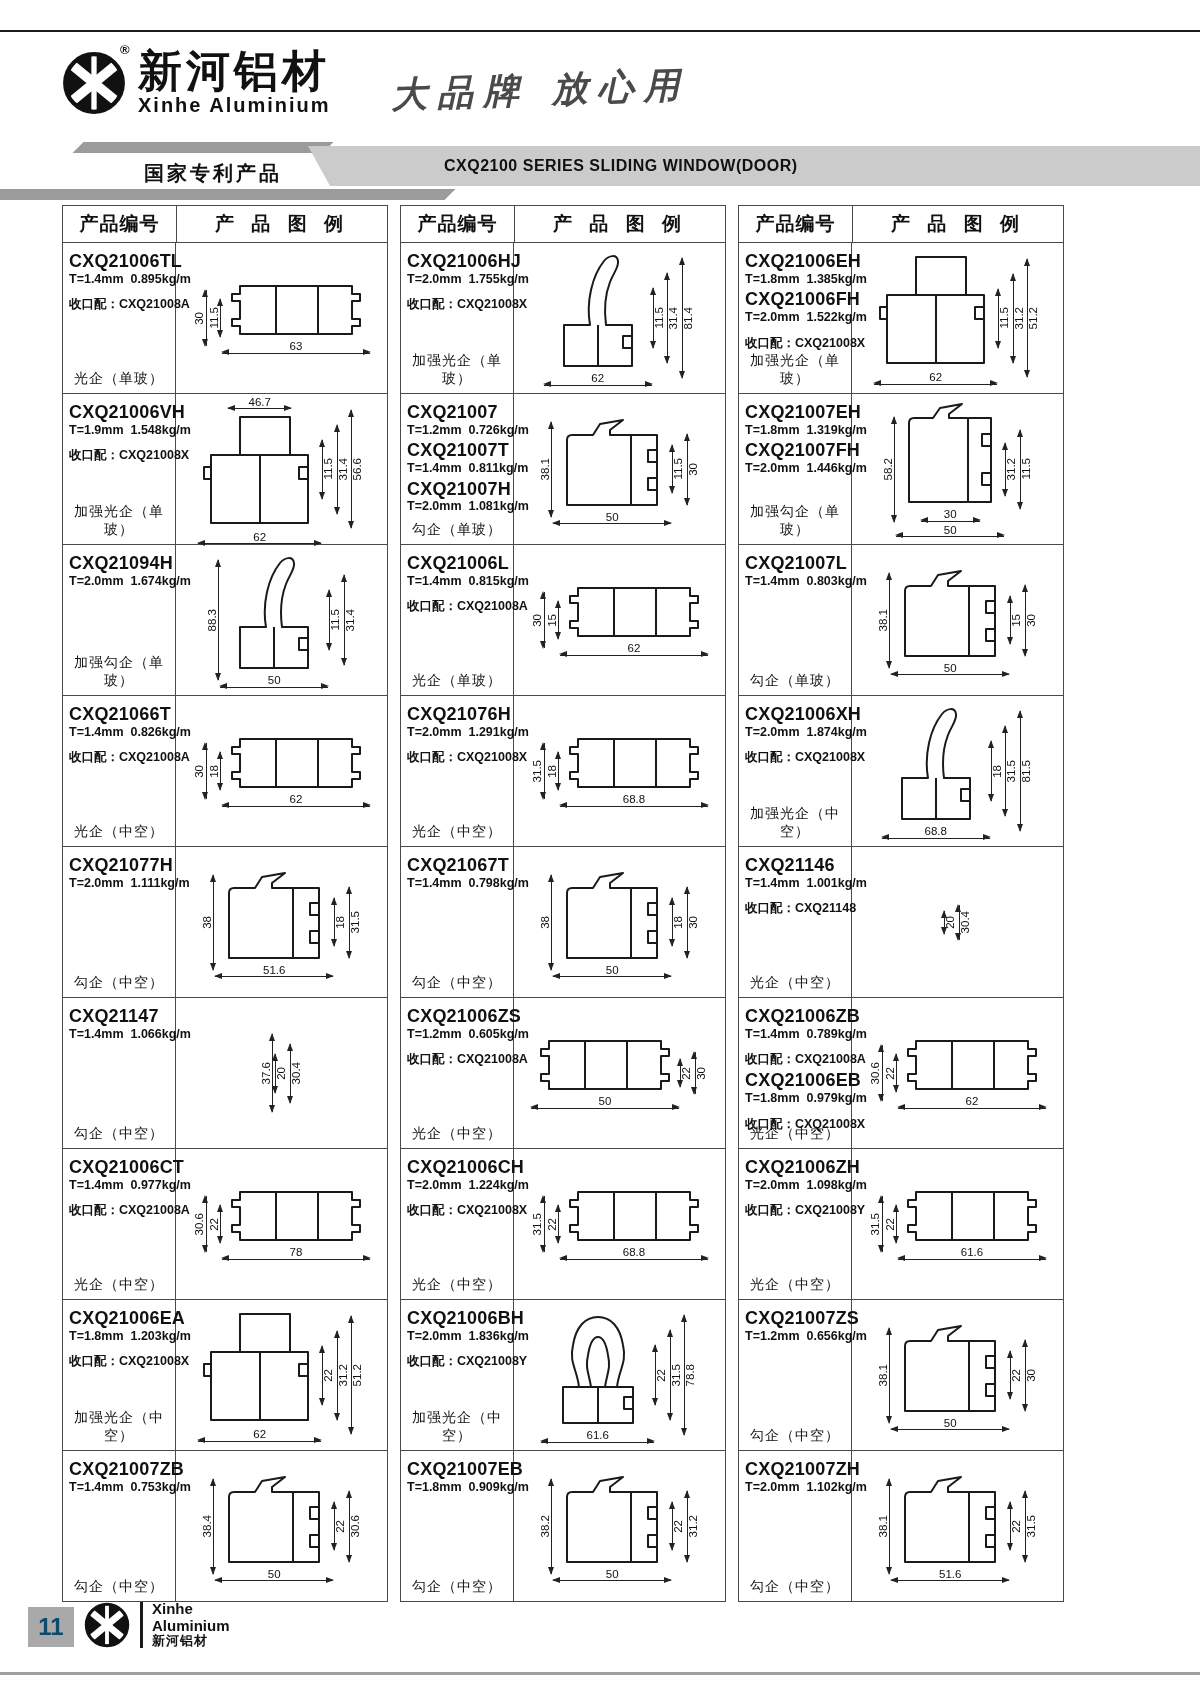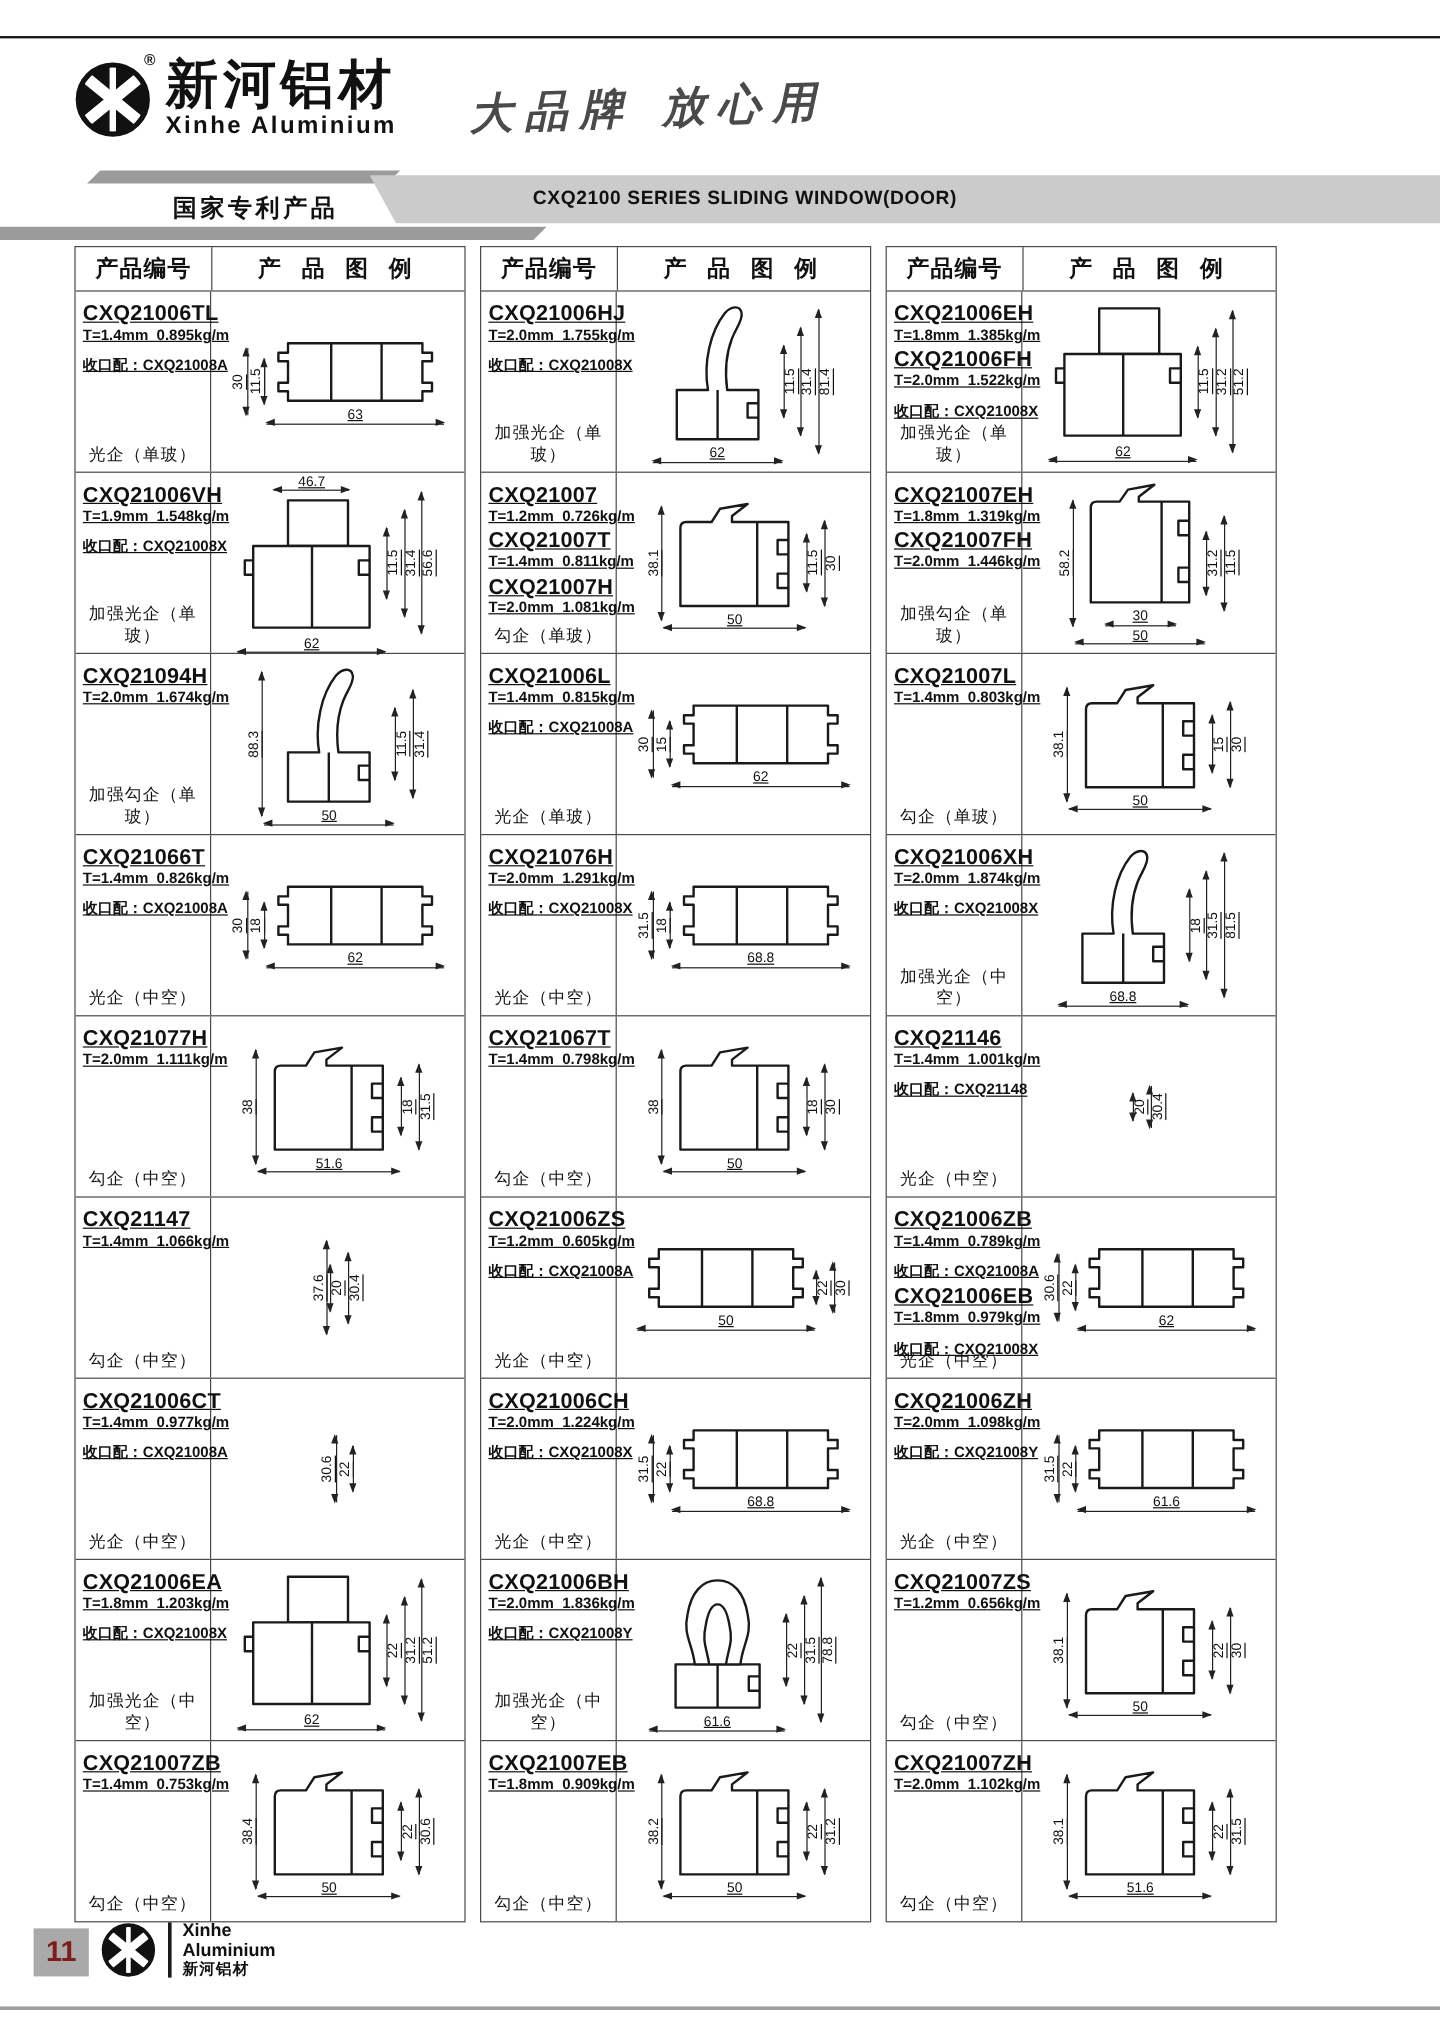--- a/index.html
+++ b/index.html
@@ -29,21 +29,21 @@
   .s2{left:-20px;top:47px;width:470px;height:11px;transform:skewX(-45deg);}
   .patent{position:absolute;left:144px;top:18px;font-size:20px;font-weight:bold;letter-spacing:3px;}
   
   .table{position:absolute;top:205px;left:62px;display:flex;gap:12px;}
   .group{width:326px;border:1.6px solid #4a4a4a;box-sizing:border-box;background:#fff;}
   .g-head{display:flex;height:36px;border-bottom:1.3px solid #4a4a4a;}
   .g-h1{width:113px;border-right:1.3px solid #4a4a4a;display:flex;align-items:center;
         justify-content:center;font-size:19px;font-weight:bold;letter-spacing:1px;}
   .g-h2{flex:1;display:flex;align-items:center;justify-content:center;font-size:19px;
         font-weight:bold;letter-spacing:6px;}
-  .g-row{display:flex;height:150px;border-bottom:1.3px solid #4a4a4a;text-decoration:underline;}
+  .g-row{display:flex;height:150px;border-bottom:1.3px solid #4a4a4a;}
   .g-row:last-child{border-bottom:none;}
   .cell-info{width:113px;border-right:1.3px solid #4a4a4a;position:relative;
              padding:6px 4px 22px 6px;box-sizing:border-box;}
   .ln-code{font-size:18px;font-weight:bold;letter-spacing:0.2px;line-height:1.15;margin-top:2px;}
   .ln-spec{font-size:12.5px;font-weight:bold;white-space:pre;line-height:1.25;}
   .ln-match{font-size:12.5px;font-weight:bold;margin-top:9px;white-space:pre;}
   .caption{position:absolute;bottom:5px;left:0;width:100%;text-align:center;font-size:14px;
            letter-spacing:1px;font-family:"DejaVu Serif",serif;}
   .cell-draw{flex:1;display:flex;align-items:center;justify-content:center;padding:2px;}
   .shape-col{display:flex;flex-direction:column;align-items:center;}
@@ -61,21 +61,21 @@
   .dim-v .ln::before,.dim-v .ln::after{content:"";position:absolute;left:-4.2px;
       border-left:3.2px solid transparent;border-right:3.2px solid transparent;}
   .dim-v .ln::before{top:-1px;border-bottom:8px solid #222;}
   .dim-v .ln::after{bottom:-1px;border-top:8px solid #222;}
   .dim-v .lb{font-size:11.5px;writing-mode:vertical-rl;transform:rotate(180deg);
              padding:2px 0;line-height:1;}
   .shape-wrap svg{display:block;}
   
   footer{position:absolute;left:0;top:1600px;width:1200px;height:97px;}
   .pagenum{position:absolute;left:28px;top:7px;width:46px;height:40px;background:#a9a9a9;
-           color:#7f1d1d;font-size:24px;font-weight:bold;display:flex;align-items:center;justify-content:center;}
+           color:#0c4a6e;font-size:24px;font-weight:bold;display:flex;align-items:center;justify-content:center;}
   .f-logo{position:absolute;left:84px;top:2px;width:46px;height:46px;}
   .f-div{position:absolute;left:140px;top:2px;width:3px;height:46px;background:#1a1a1a;}
   .f-text{position:absolute;left:152px;top:1px;font-weight:bold;font-size:15px;line-height:1.1;}
   .f-cn{font-size:13px;letter-spacing:1px;}
   .bottomline{position:absolute;left:0;top:72px;width:1200px;height:3px;background:#9f9f9f;}
 </style>
 </head>
 <body>
 
 <div class="page">
@@ -331,20 +331,32 @@
             <div class="dims-left">
               <div class="dim-v">
                 <span class="lb">30.6</span>
                 <span class="ln" style="height: 56px;"></span>
               </div>
               <div class="dim-v">
                 <span class="lb">22</span>
                 <span class="ln" style="height: 38px;"></span>
               </div>
             </div>
+            <div class="shape-col">
+              <div class="shape-wrap">
+                <svg width="140" height="56" viewBox="0 0 140 56">
+                  <path stroke="#1a1a1a" stroke-width="2" stroke-linejoin="round" fill="#fff" d="M14,4 H126 V12 H134 V19 H126 V37 H134 V44 H126 V52 H14 V44 H6 V37 H14 V19 H6 V12 H14 Z"></path>
+                  <path stroke="#1a1a1a" stroke-width="2" stroke-linejoin="round" fill="none" d="M50,4 V52 M92,4 V52"></path>
+                </svg>
+              </div>
+              <div class="dim-h" style="width: 148px;">
+                <span class="lb">78</span>
+                <span class="ln"></span>
+              </div>
+            </div>
             <div class="dims-right"></div>
           </div>
         </div>
         <div class="g-row">
           <div class="cell-info">
             <div class="ln-code">CXQ21006EA</div>
             <div class="ln-spec">T=1.8mm  1.203kg/m</div>
             <div class="ln-match">收口配：CXQ21008X</div>
             <div class="caption">加强光企（中空）</div>
           </div>

